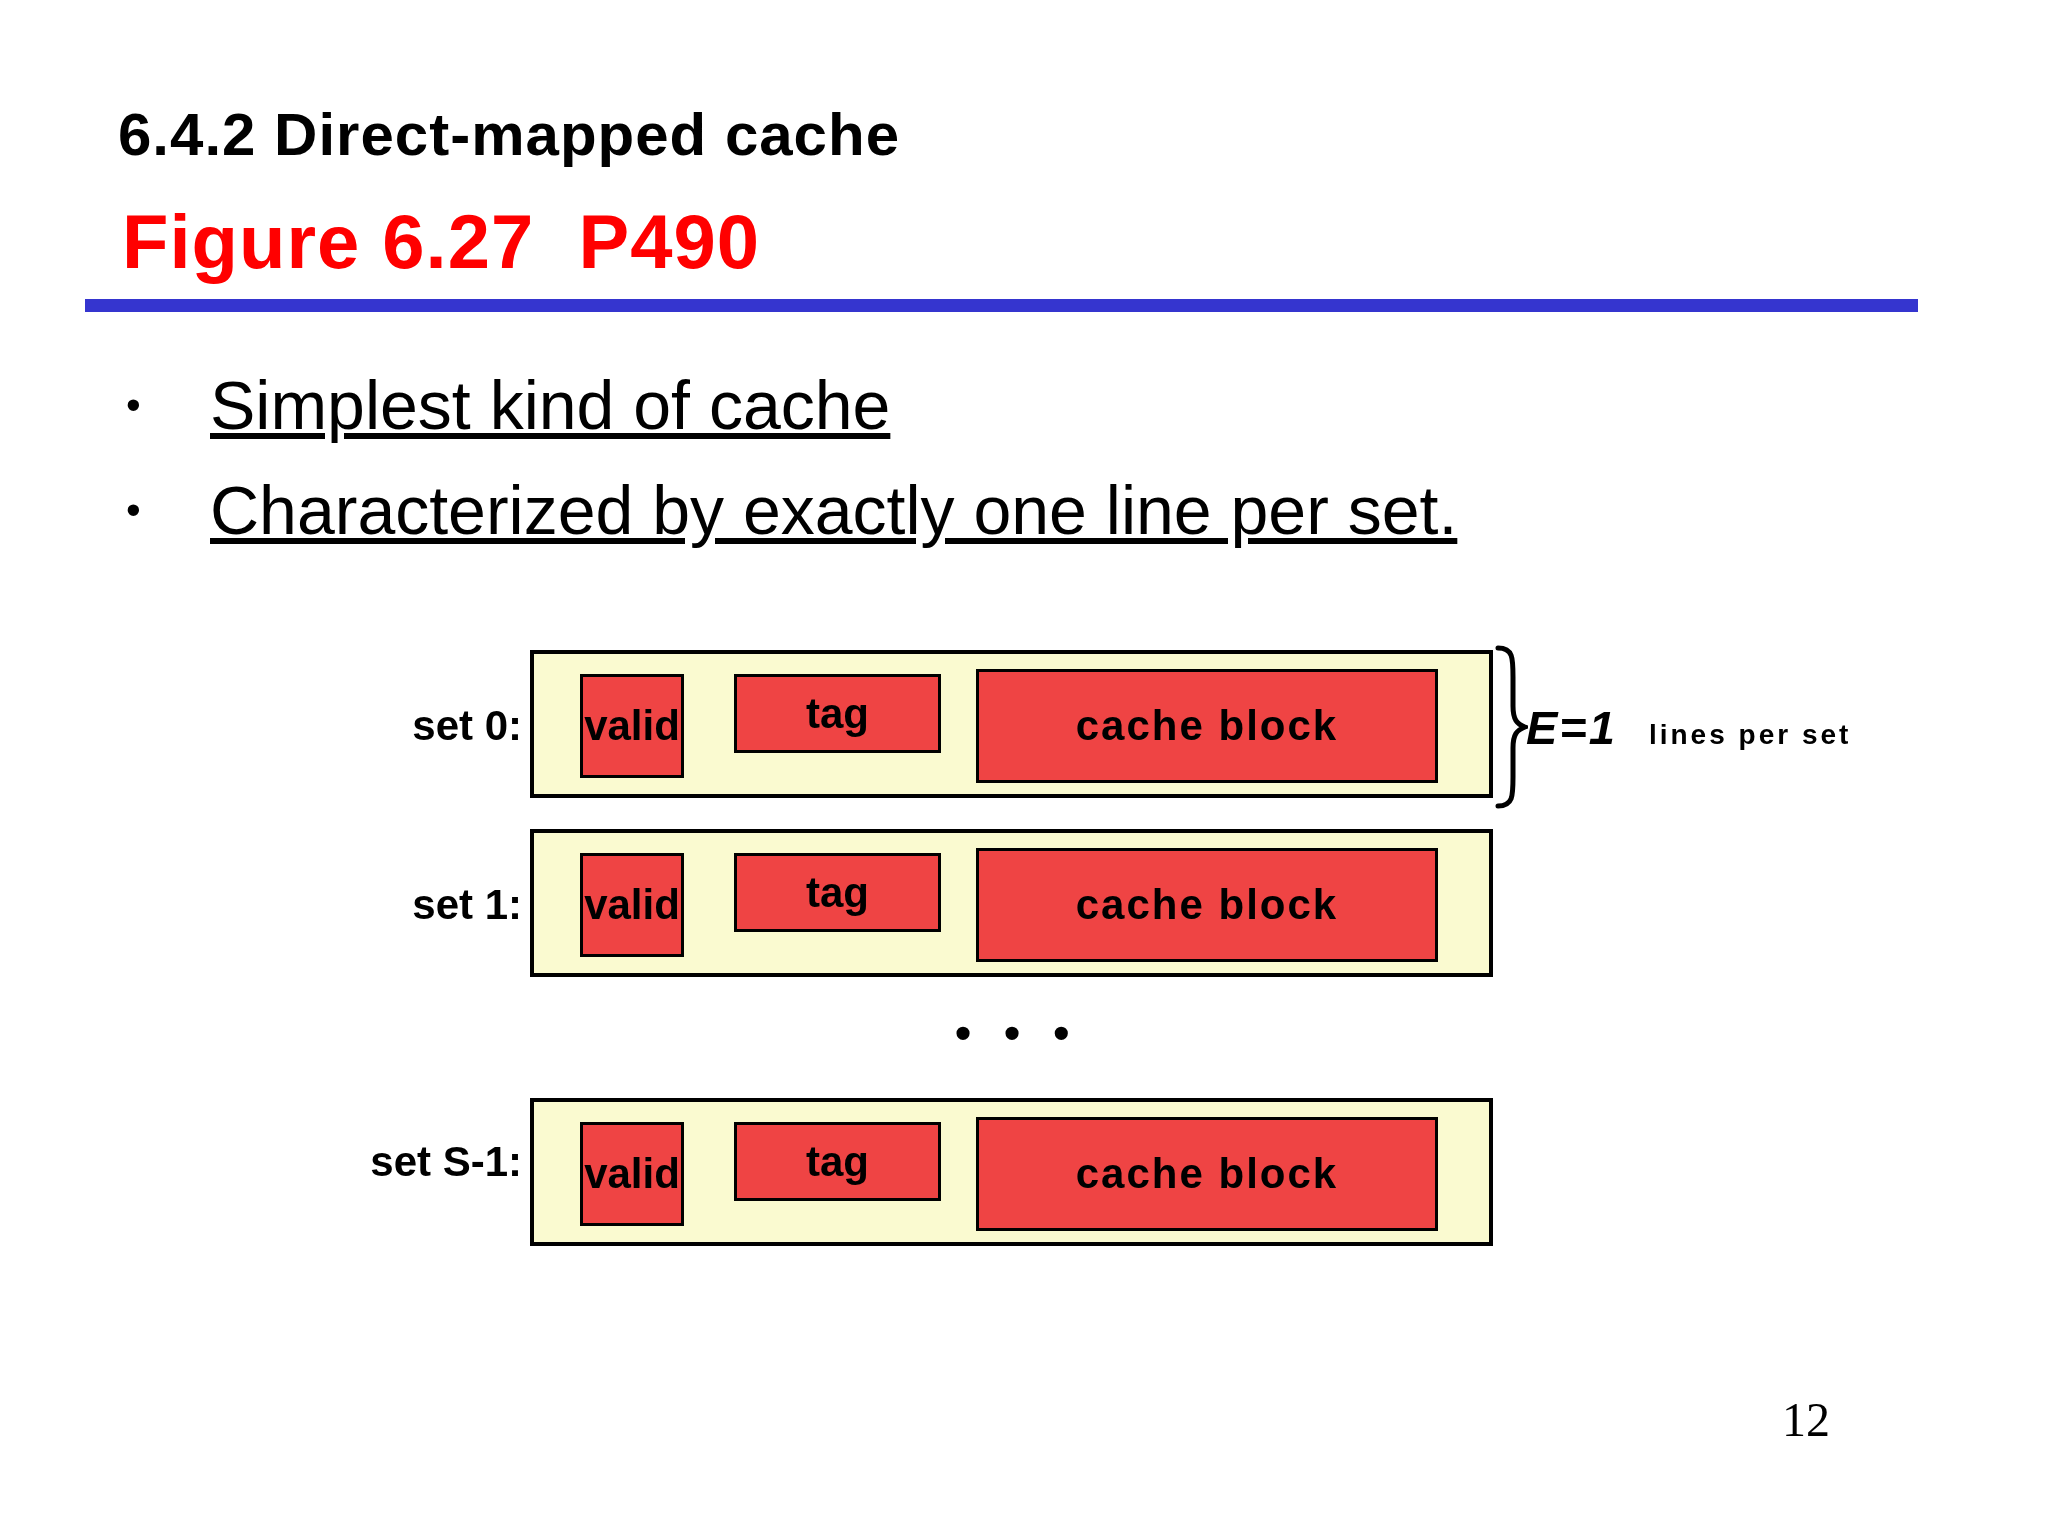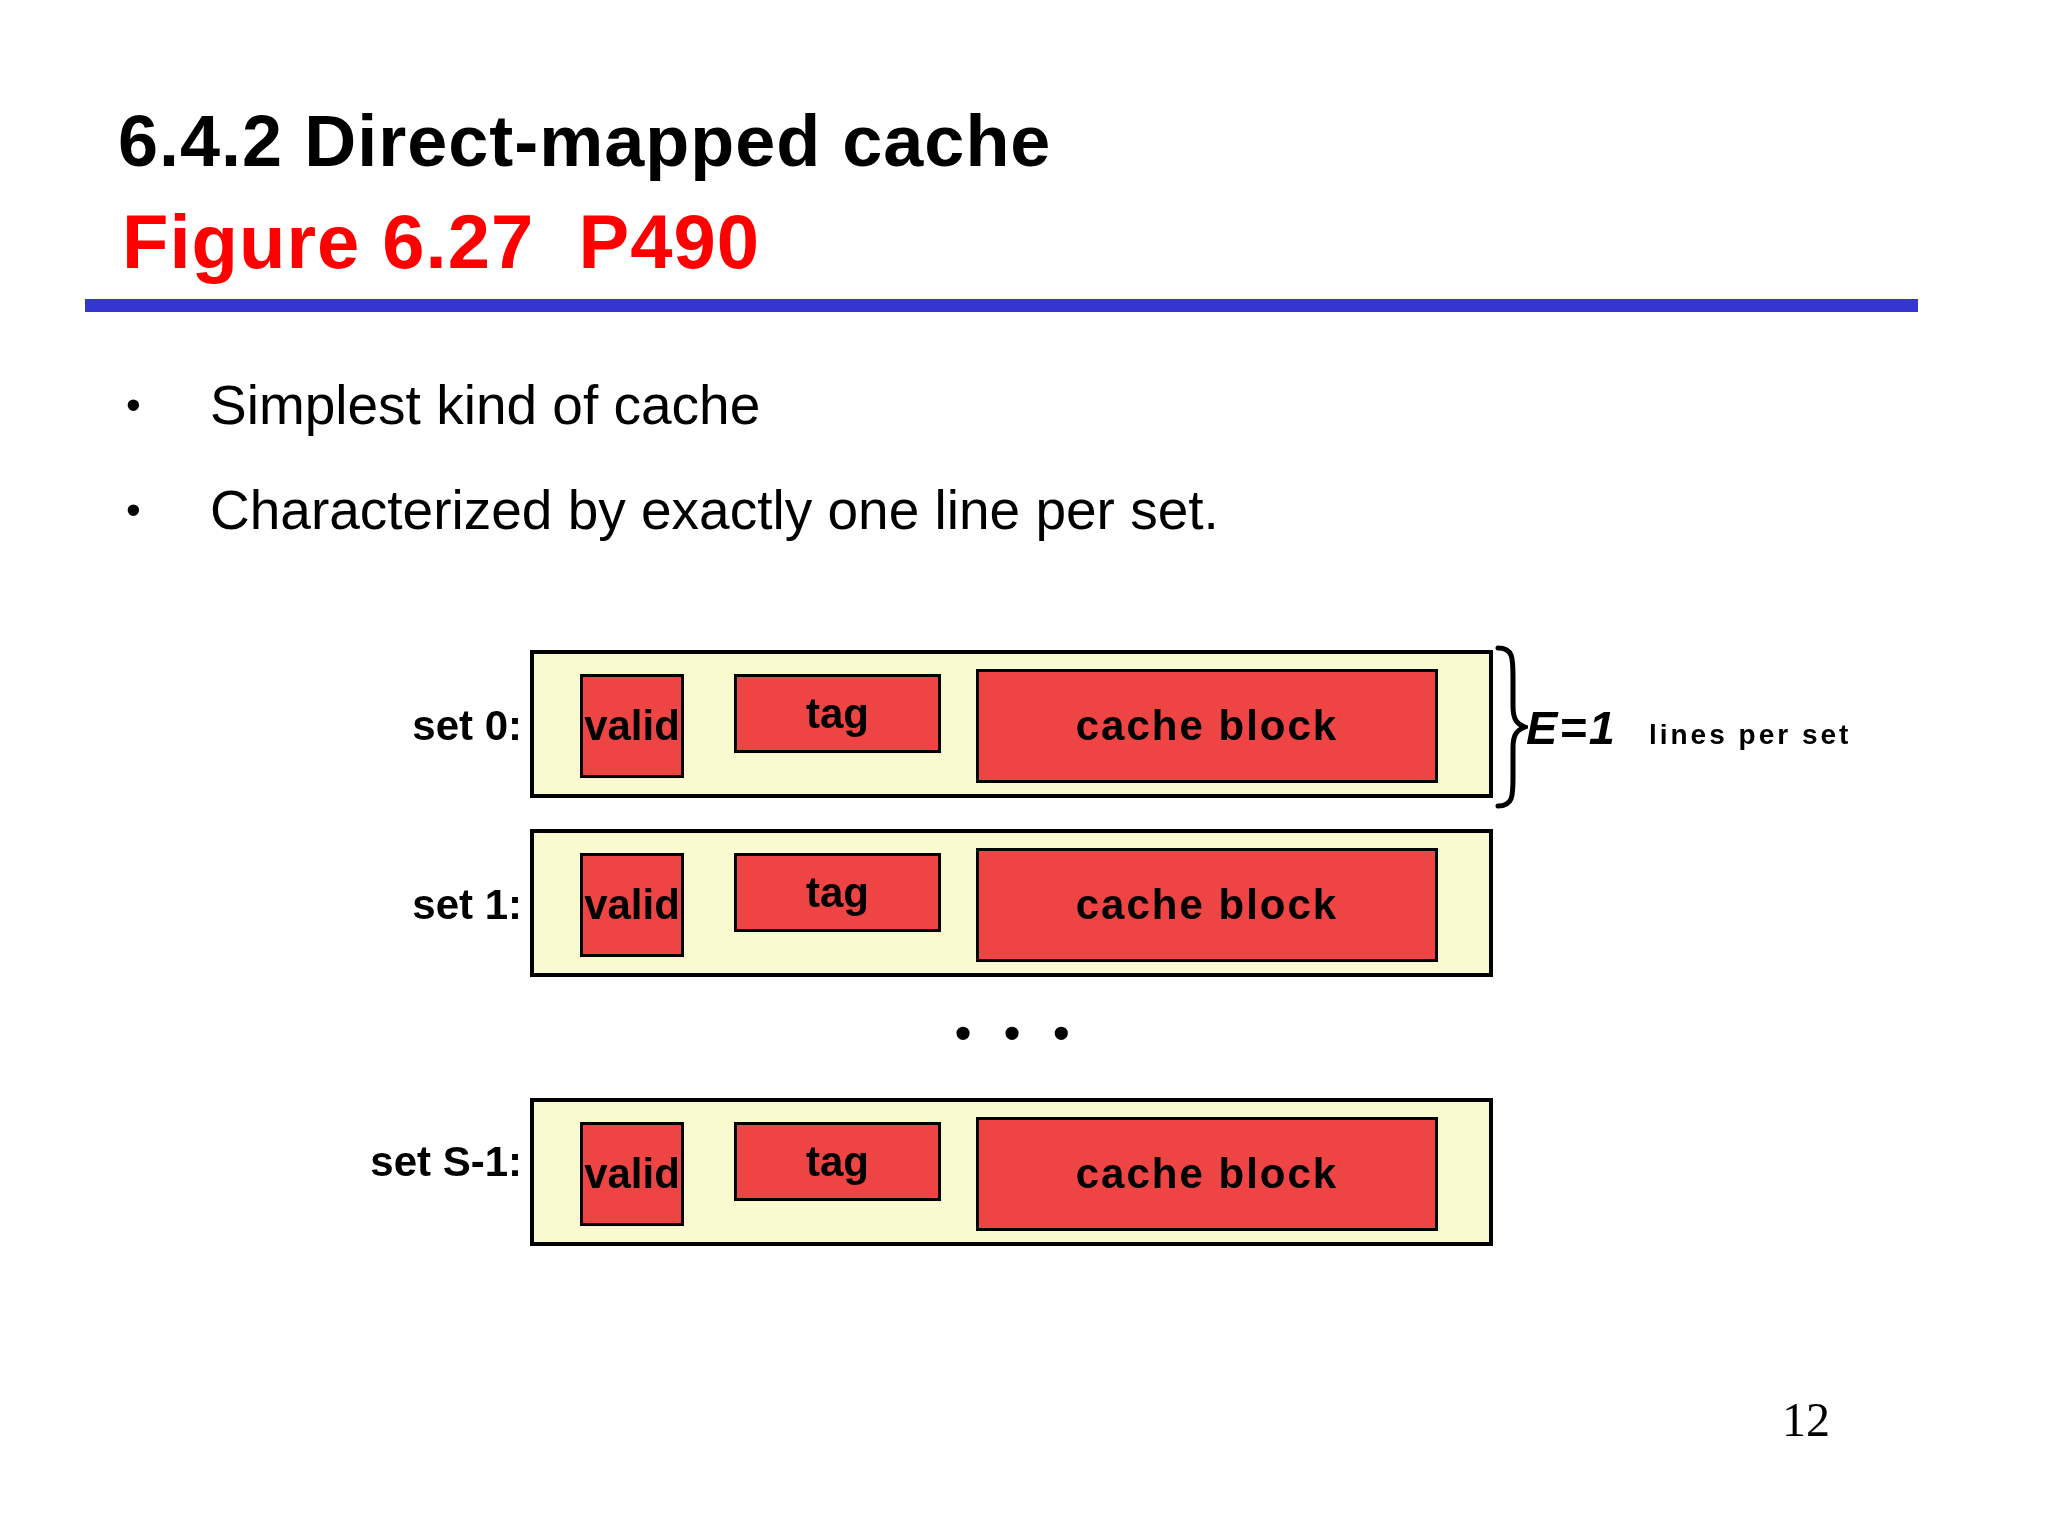--- a/index.html
+++ b/index.html
@@ -10,21 +10,21 @@
     background: #ffffff;
     overflow: hidden;
     font-family: "Liberation Sans", sans-serif;
     color: #000000;
   }
 
   
   .title-line1 {
     position: absolute;
     left: 118px; top: 100px;
-    font-size: 72px; font-weight: bold;
+    font-size: 60px; font-weight: bold;
     letter-spacing: 1px;
     color: #000000;
     white-space: pre;
   }
   .title-line2 {
     position: absolute;
     left: 122px; top: 198px;
     font-size: 76px; font-weight: bold;
     letter-spacing: 1px;
     color: #FF0000;
@@ -47,23 +47,24 @@
   .bullet-1 { top: 365px; }
   .bullet-2 { top: 470px; }
   .bullet .glyph {
     width: 84px;
     font-size: 42px;
     line-height: 80px;
     color: #000000;
     flex: 0 0 auto;
   }
   .bullet .text {
-    font-size: 55px;
+    font-size: 68px;
     line-height: 80px;
     white-space: pre;
+    text-decoration: underline;
   }
 
   
   .set-row-box {
     position: absolute;
     left: 530px;
     width: 963px; height: 148px;
     background: #FAFAD0;
     border: 4px solid #000000;
     box-sizing: border-box;

